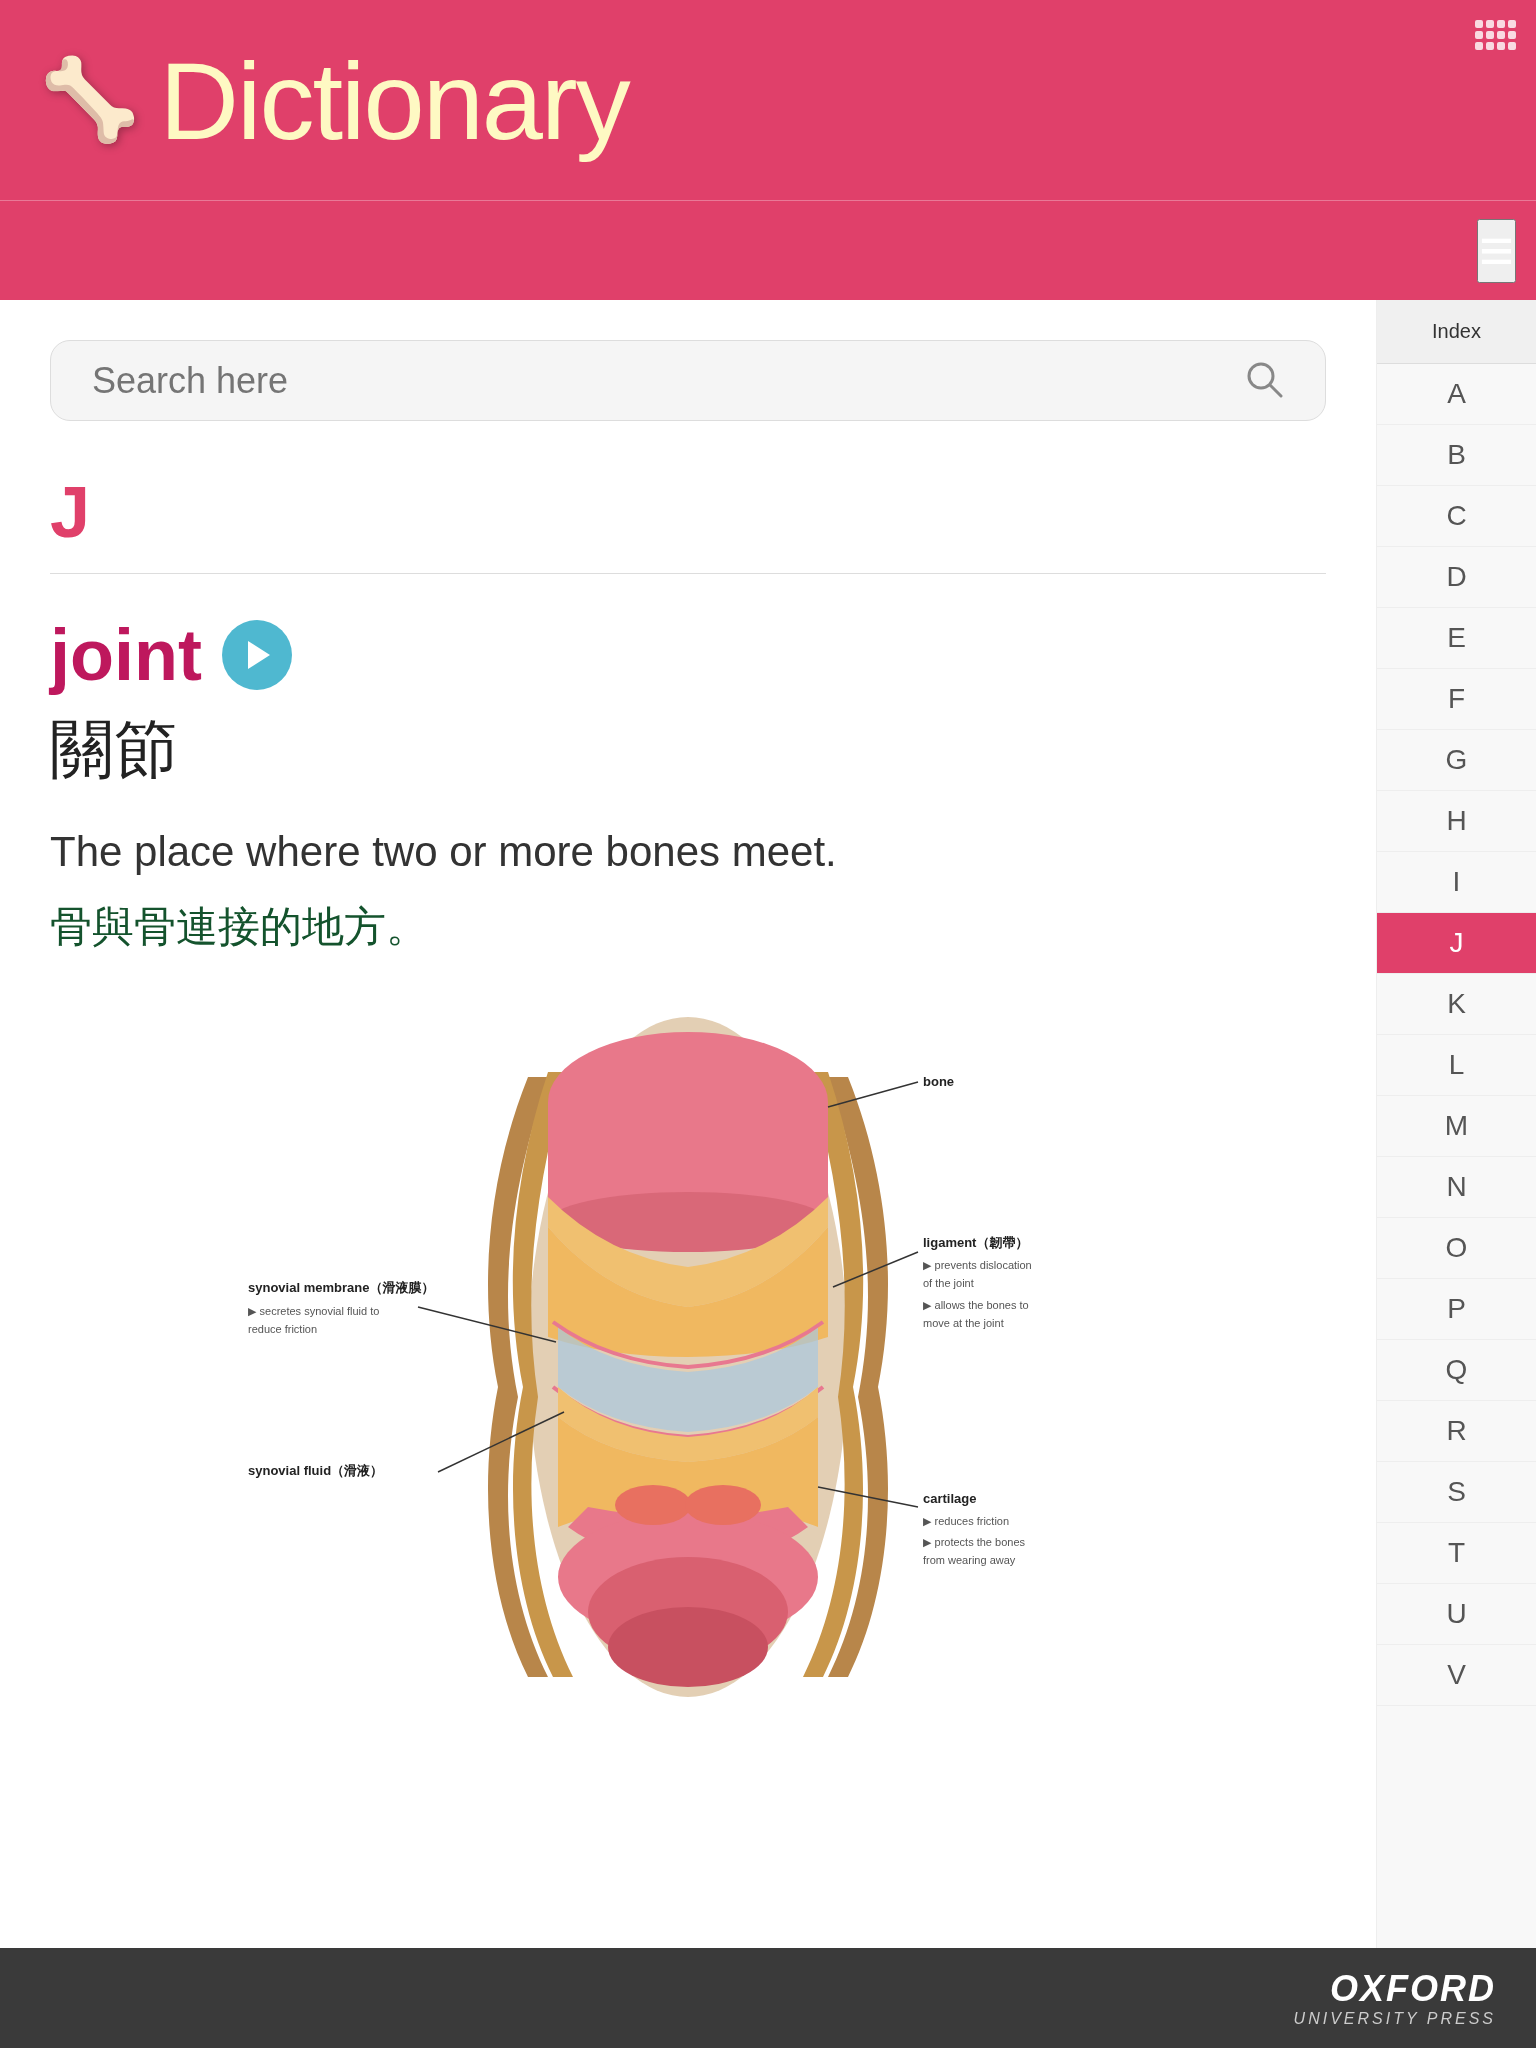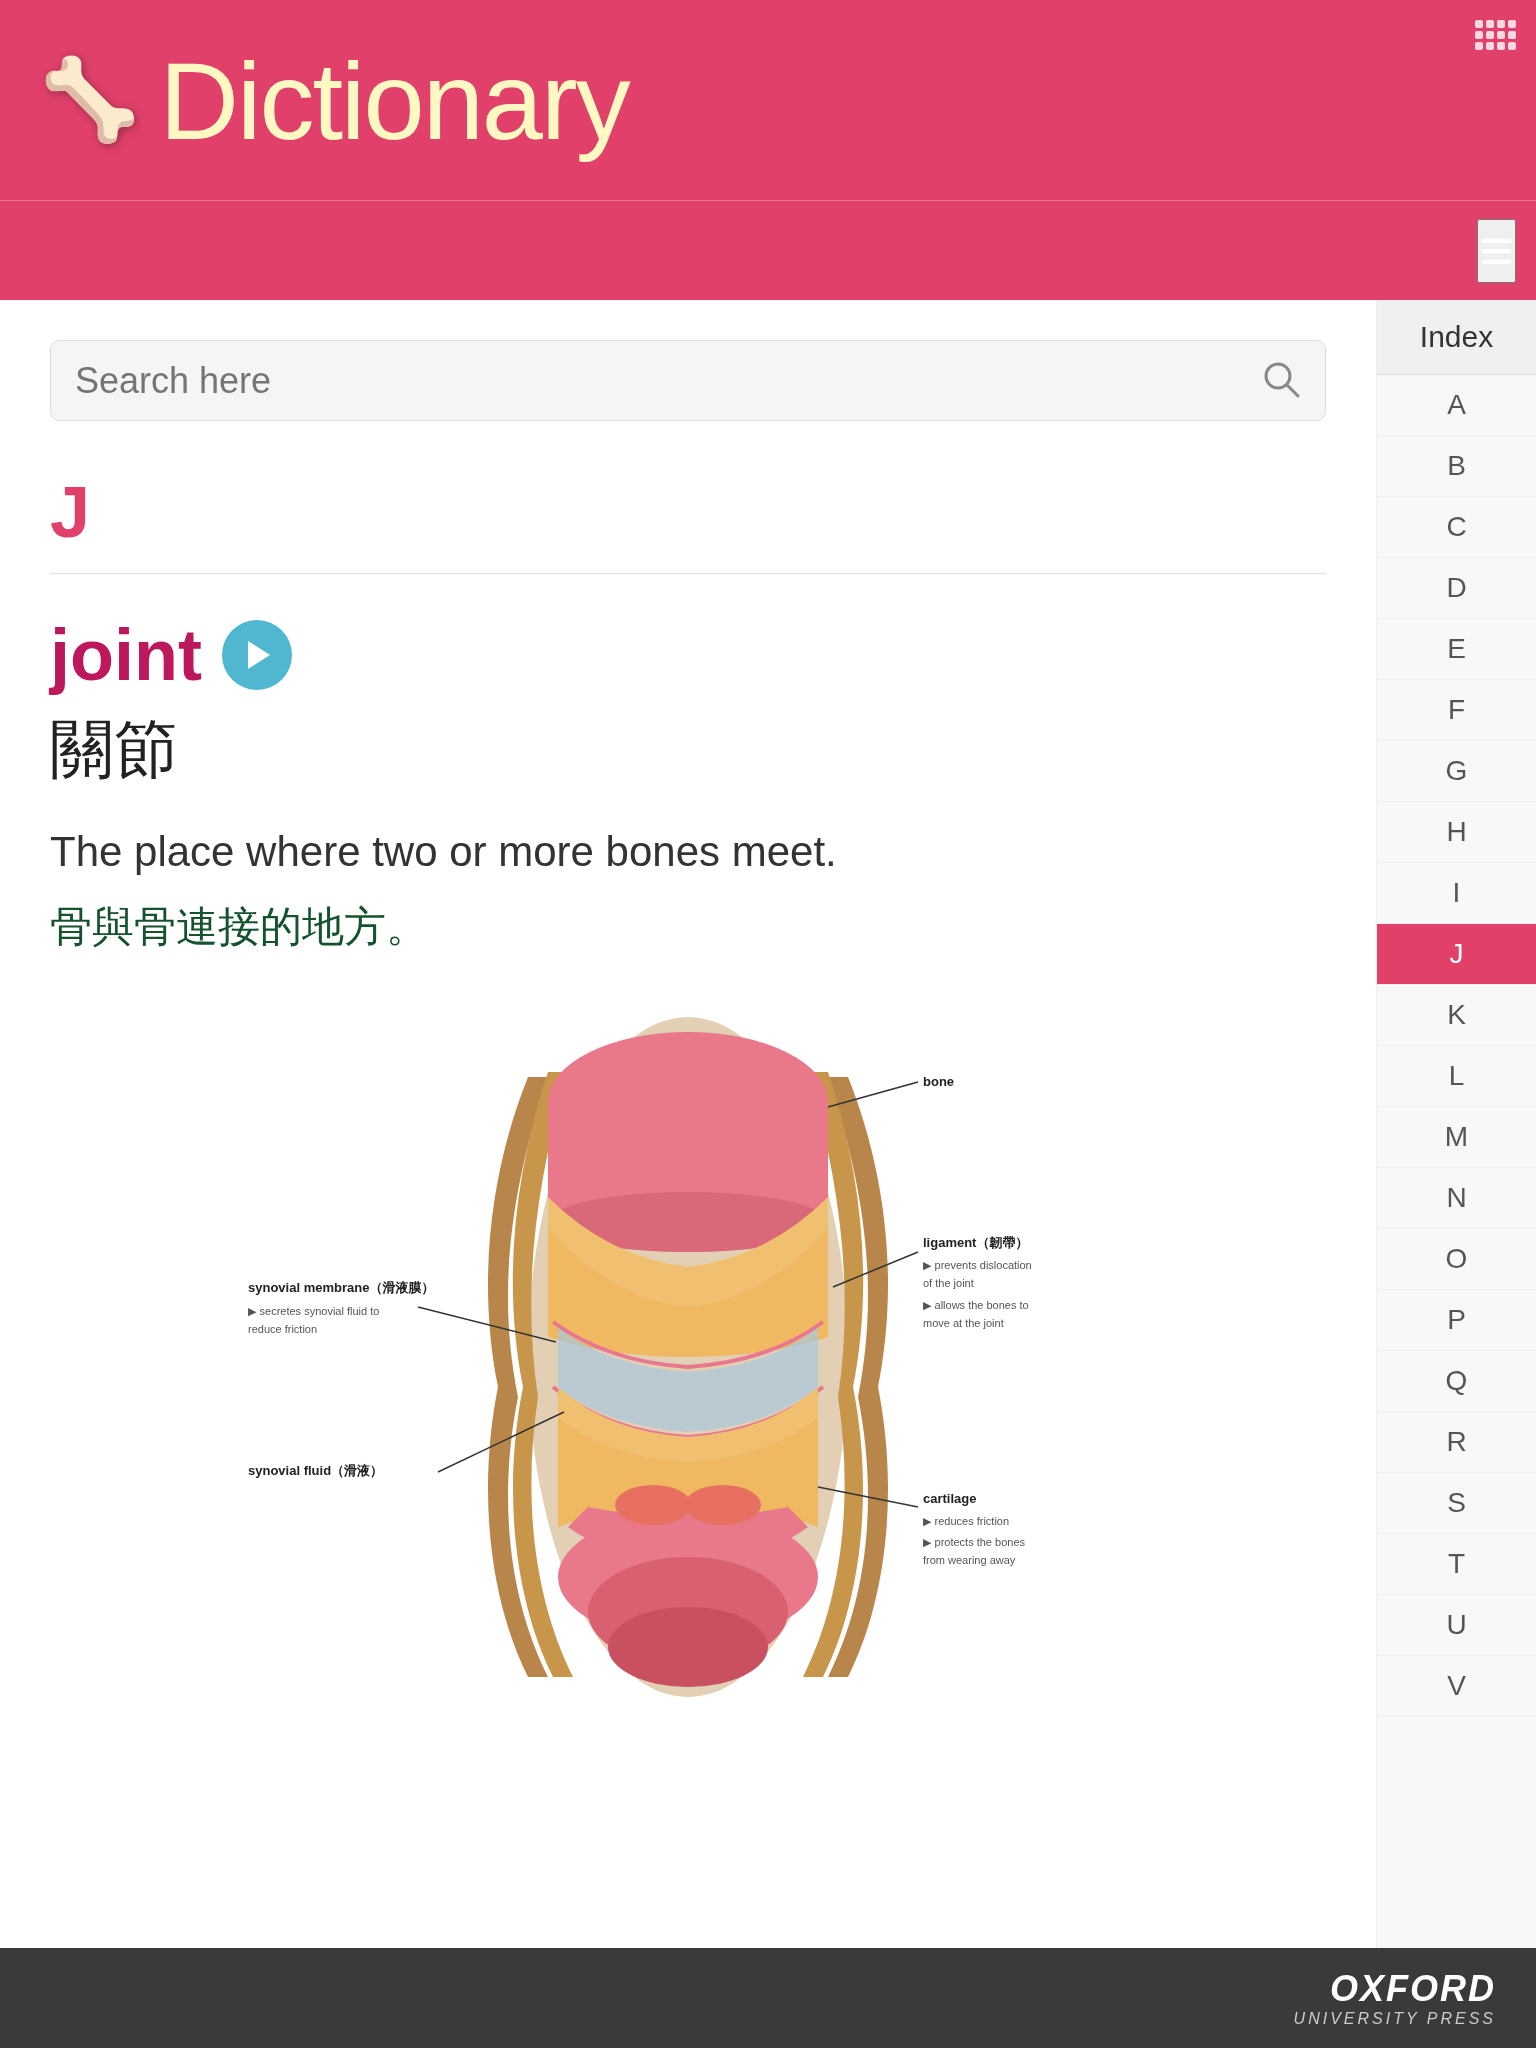--- a/index.html
+++ b/index.html
@@ -82,22 +82,22 @@
       background: #fff;
       overflow: hidden;
     }
 
     
     .search-container {
       display: flex;
       align-items: center;
       background: #f5f5f5;
       border: 1px solid #ddd;
-      border-radius: 9px;
-      padding: 18px 24px;
+      border-radius: 20px;
+      padding: 18px 41px;
       margin-bottom: 50px;
       width: 100%;
     }
     .search-input {
       flex: 1;
       border: none;
       background: transparent;
       font-size: 36px;
       color: #999;
       outline: none;
@@ -190,21 +190,21 @@
       width: 160px;
       background: #f8f8f8;
       border-left: 1px solid #eee;
       display: flex;
       flex-direction: column;
     }
     .index-header {
       background: #f0f0f0;
       padding: 20px 12px;
       text-align: center;
-      font-size: 30px;
+      font-size: 20px;
       font-weight: 500;
       color: #333;
       border-bottom: 1px solid #ddd;
     }
     .index-letter {
       padding: 14px 0;
       text-align: center;
       font-size: 28px;
       color: #555;
       cursor: pointer;

